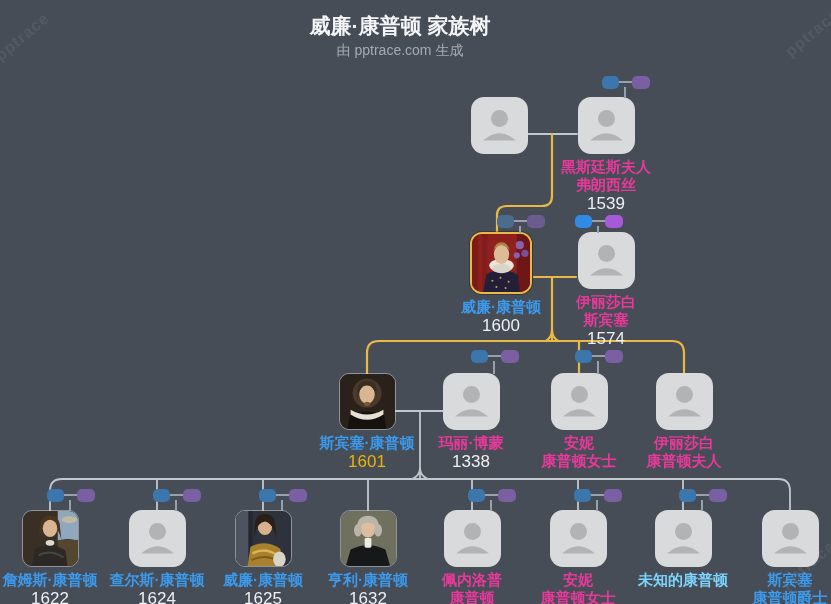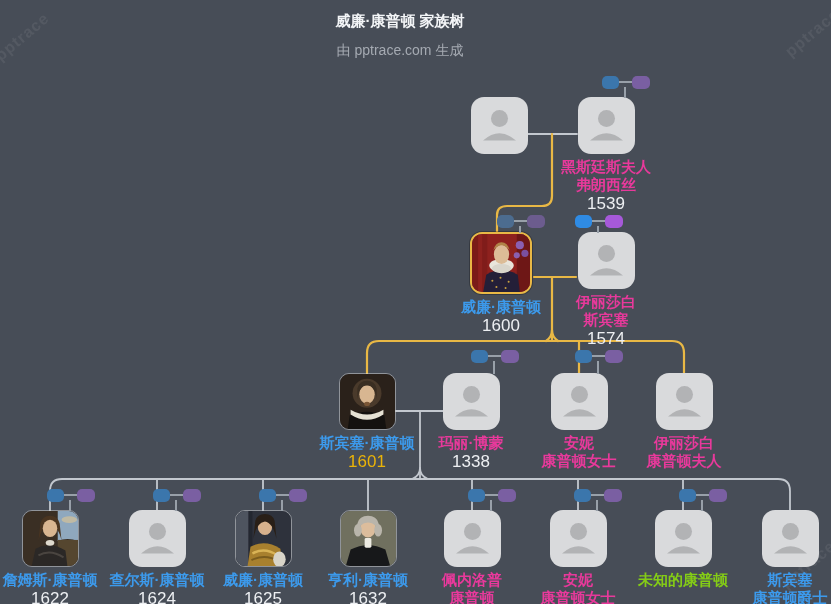--- a/index.html
+++ b/index.html
@@ -6,21 +6,21 @@
   #stage{
     position:relative;width:831px;height:604px;overflow:hidden;
     background:#474D57;
     font-family:"Liberation Sans","DejaVu Sans",sans-serif;
   }
   .wm{position:absolute;color:rgba(255,255,255,.07);font-weight:bold;font-size:16px;letter-spacing:1px;z-index:0;white-space:nowrap;}
   .wm-tl{left:-10px;top:28px;transform:rotate(-40deg);}
   .wm-tr{right:-14px;top:24px;transform:rotate(-40deg);}
   .wm-br{right:-10px;bottom:30px;transform:rotate(-40deg);}
   .title{position:absolute;left:0;top:12px;width:800px;margin:0;text-align:center;
-         font-size:15px;font-weight:700;color:#F3F5F7;z-index:2;}
+         font-size:21px;font-weight:700;color:#F3F5F7;z-index:2;}
   .subtitle{position:absolute;left:0;top:42px;width:800px;text-align:center;
          font-size:14px;color:#A5AAB2;z-index:2;}
   #edges{position:absolute;left:0;top:0;z-index:1;}
   .person-wrap{position:absolute;left:0;top:0;}
   .card{position:absolute;z-index:3;overflow:hidden;box-sizing:border-box;}
   .card.placeholder{background:#D9DADC;border-radius:13px;}
   .card.portrait{border-radius:10px;border:1px solid rgba(255,255,255,.4);}
   .card.focal{border:2.5px solid #E9B845;border-radius:12px;box-shadow:0 0 0 1px rgba(0,0,0,.25);}
   .card svg{display:block;width:100%;height:100%;}
   .label{position:absolute;z-index:2;text-align:center;}
@@ -331,21 +331,21 @@
         </div>
       </div>
       <div class="person-wrap">
         <div class="card placeholder" style="left: 654.5px; top: 510px; width: 57px; height: 57px; background: rgb(217, 218, 220);">
           <svg viewBox="0 0 57 57">
             <circle cx="28.5" cy="21.5" r="8.5" fill="#B2B3B5"></circle>
             <path d="M12,43.5 Q28.5,29 45,43.5 Z" fill="#B2B3B5"></path>
           </svg>
         </div>
         <div class="label" style="left: 598px; width: 170px; top: 571px;">
-          <div class="nm" style="color: #84cc16; text-align: center;">未知的康普顿</div>
+          <div class="nm" style="color: #7dd3fc; text-align: center;">未知的康普顿</div>
         </div>
         <div class="pills" style="left: 679px; top: 489px;">
           <span class="pill-stub" style="height:11px"></span>
           <span class="pill-link"></span>
           <span class="pill b" style="background:#3B76AC"></span>
           <span class="pill p" style="background:#7A5FA2"></span>
         </div>
       </div>
       <div class="person-wrap">
         <div class="card placeholder" style="left: 761.5px; top: 510px; width: 57px; height: 57px; background: rgb(217, 218, 220);">

